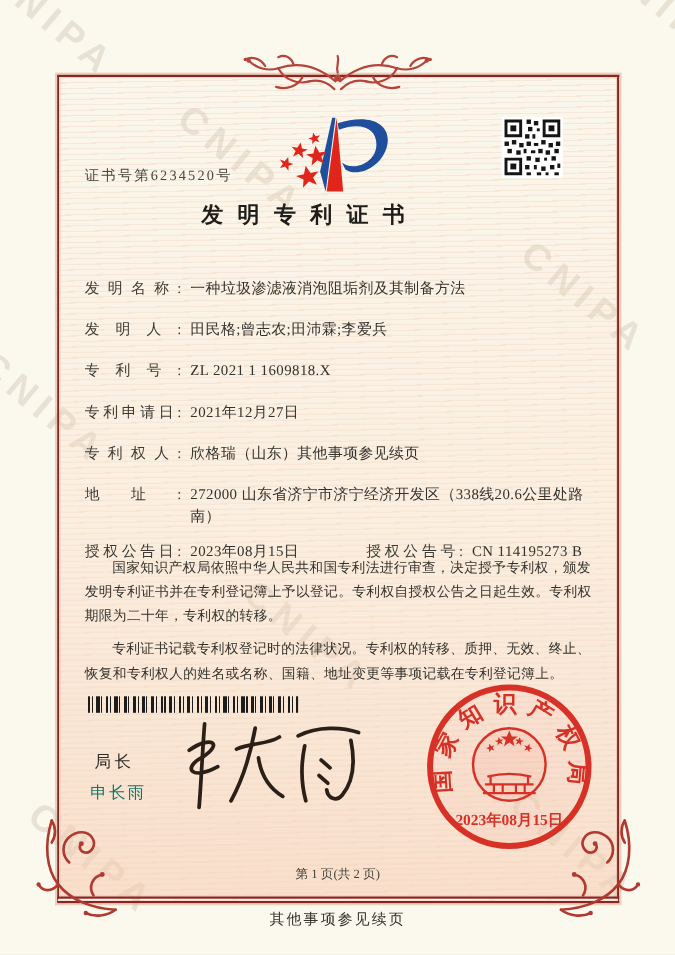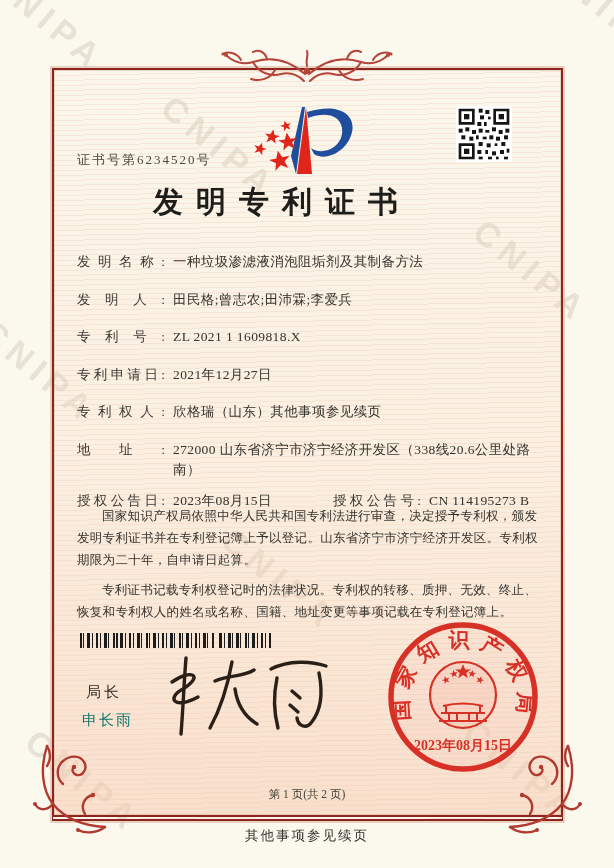--- a/index.html
+++ b/index.html
@@ -26,21 +26,21 @@
   }
   .ornament-top{position:absolute;left:197px;top:46px;}
   .corner{position:absolute;top:742px;}
   .corner.left{left:33px;}
   .corner.right{left:504px;transform:scaleX(-1);}
   .cert-no{position:absolute;left:77px;top:103px;font-size:13px;letter-spacing:2px;color:#4a473f;margin-top:48px;}
   .logo{position:absolute;left:250px;top:104px;}
   .qr{position:absolute;left:456px;top:106px;}
   .title{
     position:absolute;left:0;top:182px;width:551px;text-align:center;
-    font-size:30px;font-weight:700;letter-spacing:13px;text-indent:13px;color:#1e1d1a;
+    font-size:20px;font-weight:700;letter-spacing:13px;text-indent:13px;color:#1e1d1a;
   }
   .fields{position:absolute;left:77px;top:252px;width:468px;font-size:13.5px;}
   .frow{display:flex;align-items:flex-start;line-height:20px;margin-bottom:17.5px;}
   .flabel{
     width:88px;flex:0 0 88px;text-align:justify;text-align-last:justify;
     color:#3c3a34;margin-right:8px;
   }
   .fvalue{flex:1;color:#34322c;letter-spacing:0.4px;}
   .frow.addr{margin-bottom:11px;}
   .frow.grant .fvalue{flex:0 0 148px;}
@@ -227,21 +227,21 @@
     </div>
     <div class="frow grant">
       <span class="flabel">授权公告日:</span>
       <span class="fvalue">2023年08月15日</span>
       <span class="flabel second">授权公告号:</span>
       <span class="fvalue">CN 114195273 B</span>
     </div>
   </div>
 
   <div class="paras">
-    <p>国家知识产权局依照中华人民共和国专利法进行审查，决定授予专利权，颁发发明专利证书并在专利登记簿上予以登记。山东省济宁市济宁经济开发区。专利权期限为二十年，自申请日起算。</p>
+    <p>国家知识产权局依照中华人民共和国专利法进行审查，决定授予专利权，颁发发明专利证书并在专利登记簿上予以登记。专利权自授权公告之日起生效。专利权期限为二十年，专利权的转移。</p>
     <p>专利证书记载专利权登记时的法律状况。专利权的转移、质押、无效、终止、恢复和专利权人的姓名或名称、国籍、地址变更等事项记载在专利登记簿上。</p>
   </div>
 
   <div class="barcode"></div>
 
   <div class="signer-title">局长</div>
   <div class="signer-name">申长雨</div>
 
   <svg class="signature" width="178" height="92" viewBox="0 0 178 92">
     <g stroke="#2a2018" stroke-width="3.4" fill="none" stroke-linecap="round" stroke-linejoin="round">

